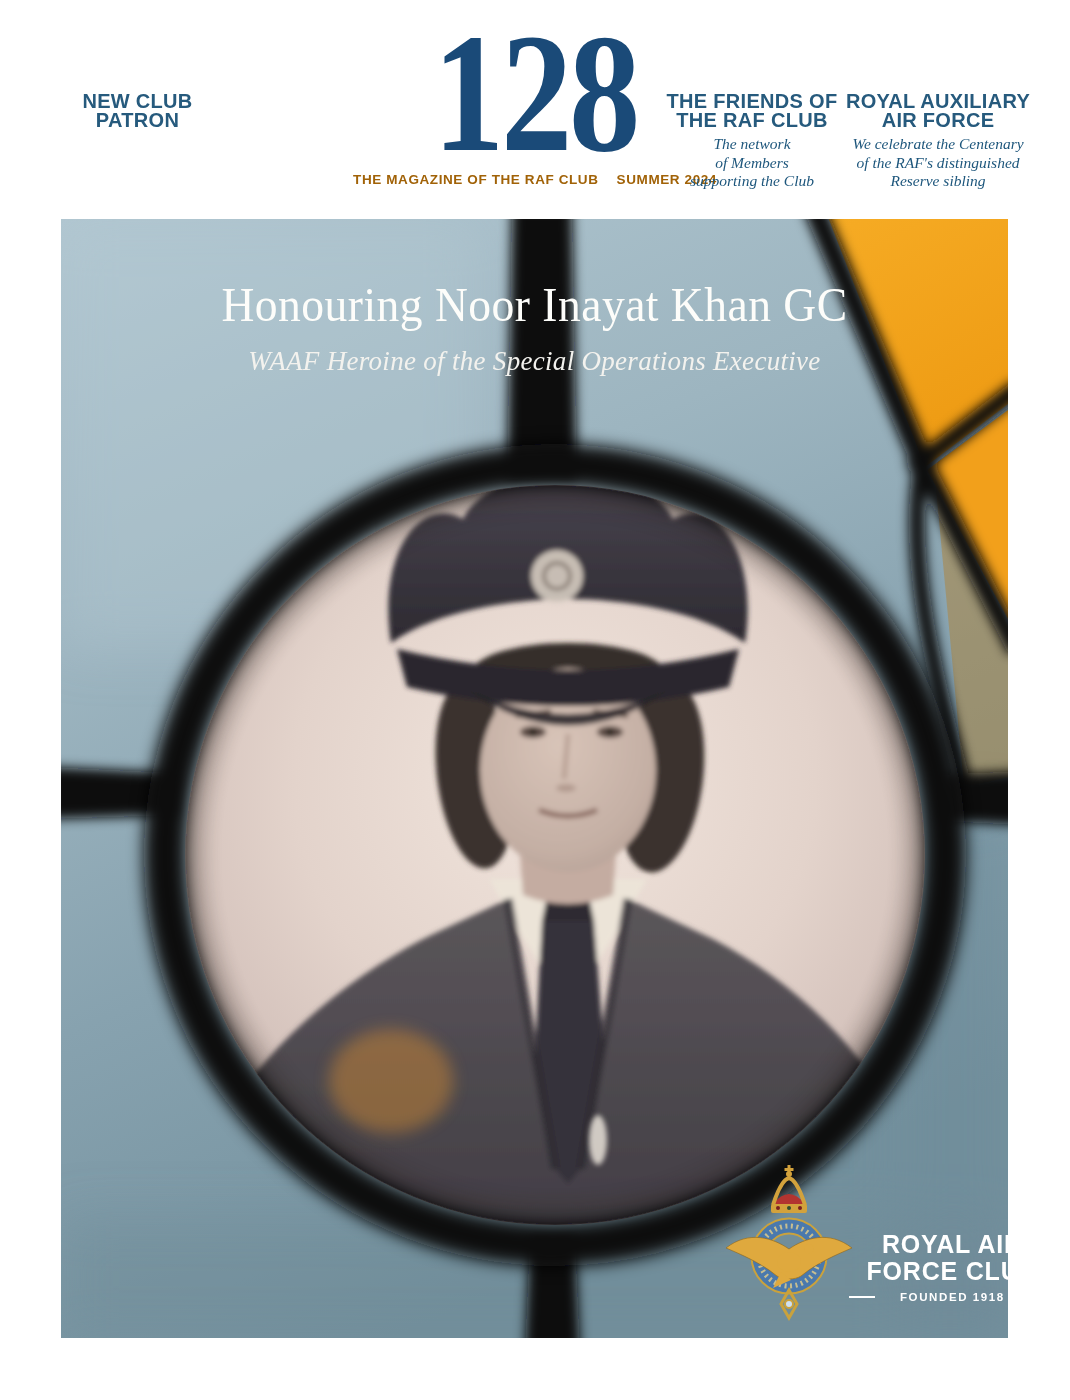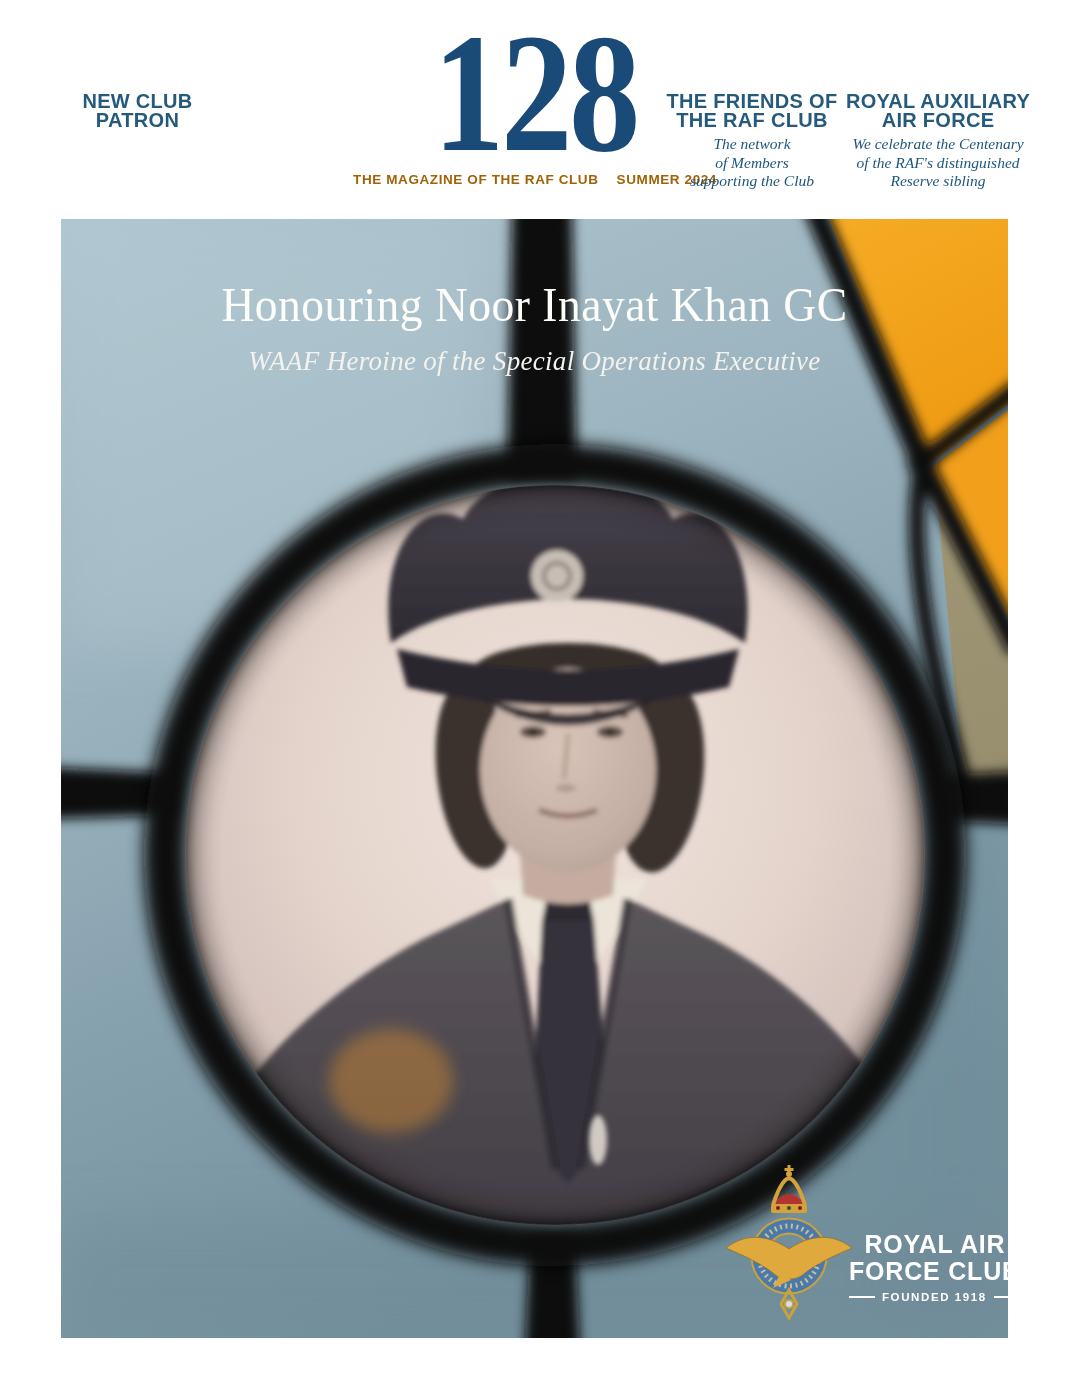--- a/index.html
+++ b/index.html
@@ -29,21 +29,21 @@
     font-family:"Liberation Serif",serif;font-size:49px;line-height:1.08;
     color:#fdfdfa;letter-spacing:.5px;transform:scaleX(.93);transform-origin:center top;
     white-space:nowrap;}
   .cover-subtitle{position:absolute;top:127px;left:0;width:100%;text-align:center;
     font-family:"Liberation Serif",serif;font-style:italic;font-size:27px;
     color:#f3f2ee;letter-spacing:.3px;white-space:nowrap;}
 
   
   .logo-text{position:absolute;left:788px;top:1012px;color:#ffffff;}
   .logo-line{font-size:25px;line-height:27px;font-weight:700;letter-spacing:.8px;white-space:nowrap;text-align:center;}
-  .founded-row{margin-top:6px;display:flex;align-items:center;gap:7px;}
+  .founded-row{margin-top:6px;display:flex;align-items:center;gap:25px;}
   .founded-rule{width:26px;height:2px;background:#ffffff;}
   .founded-label{font-size:11.5px;font-weight:700;letter-spacing:1.6px;white-space:nowrap;}
 </style>
 </head>
 <body>
 
 <div class="page">
 
   <div class="issue-number">128</div>
 

